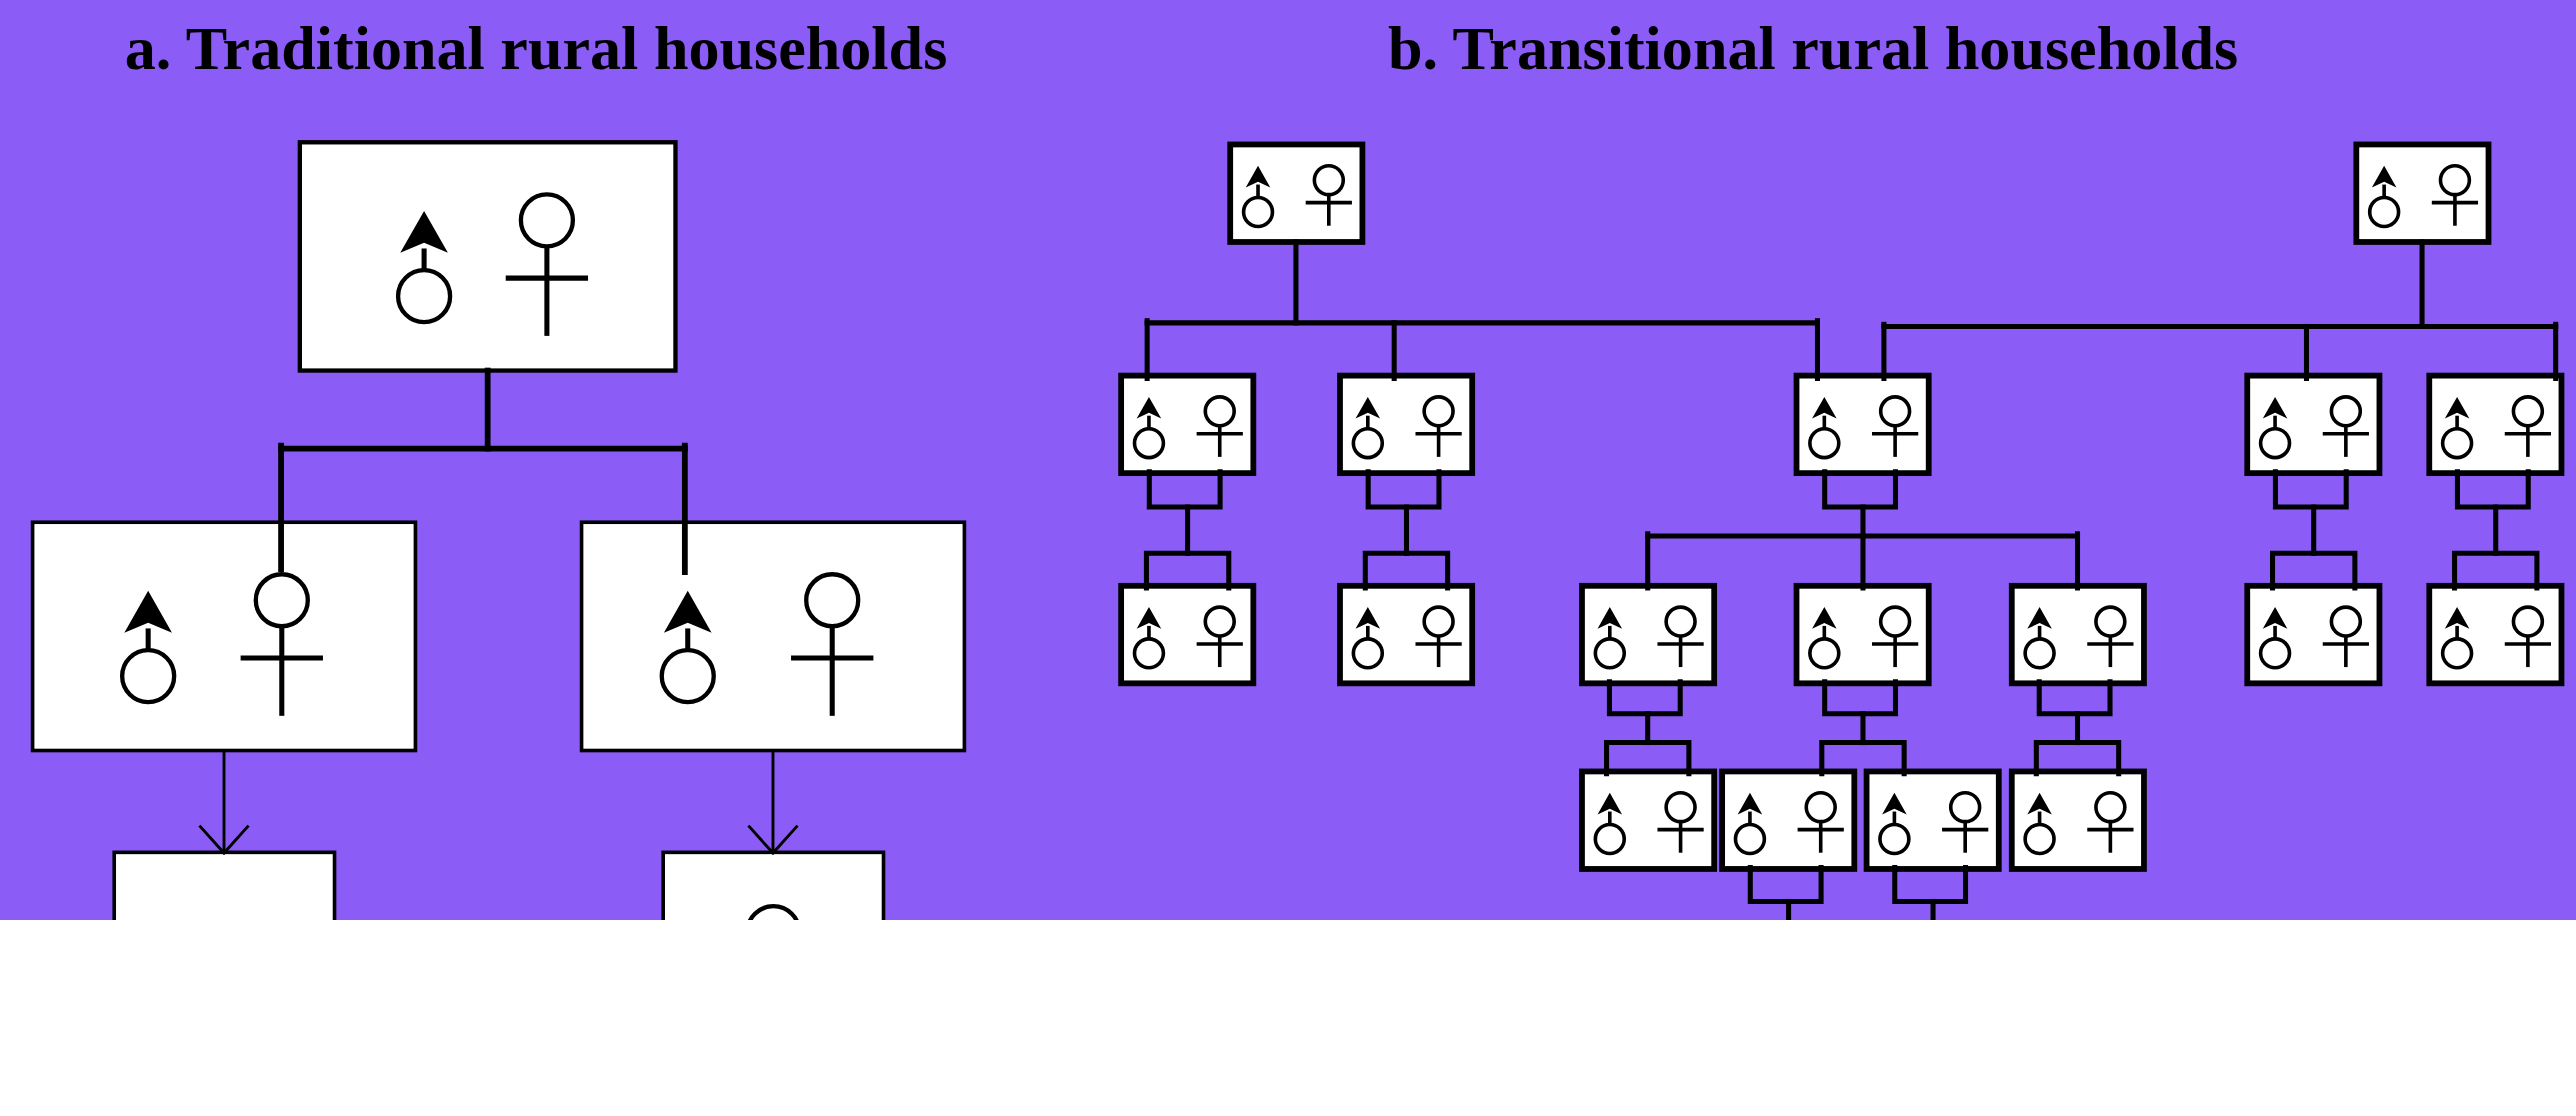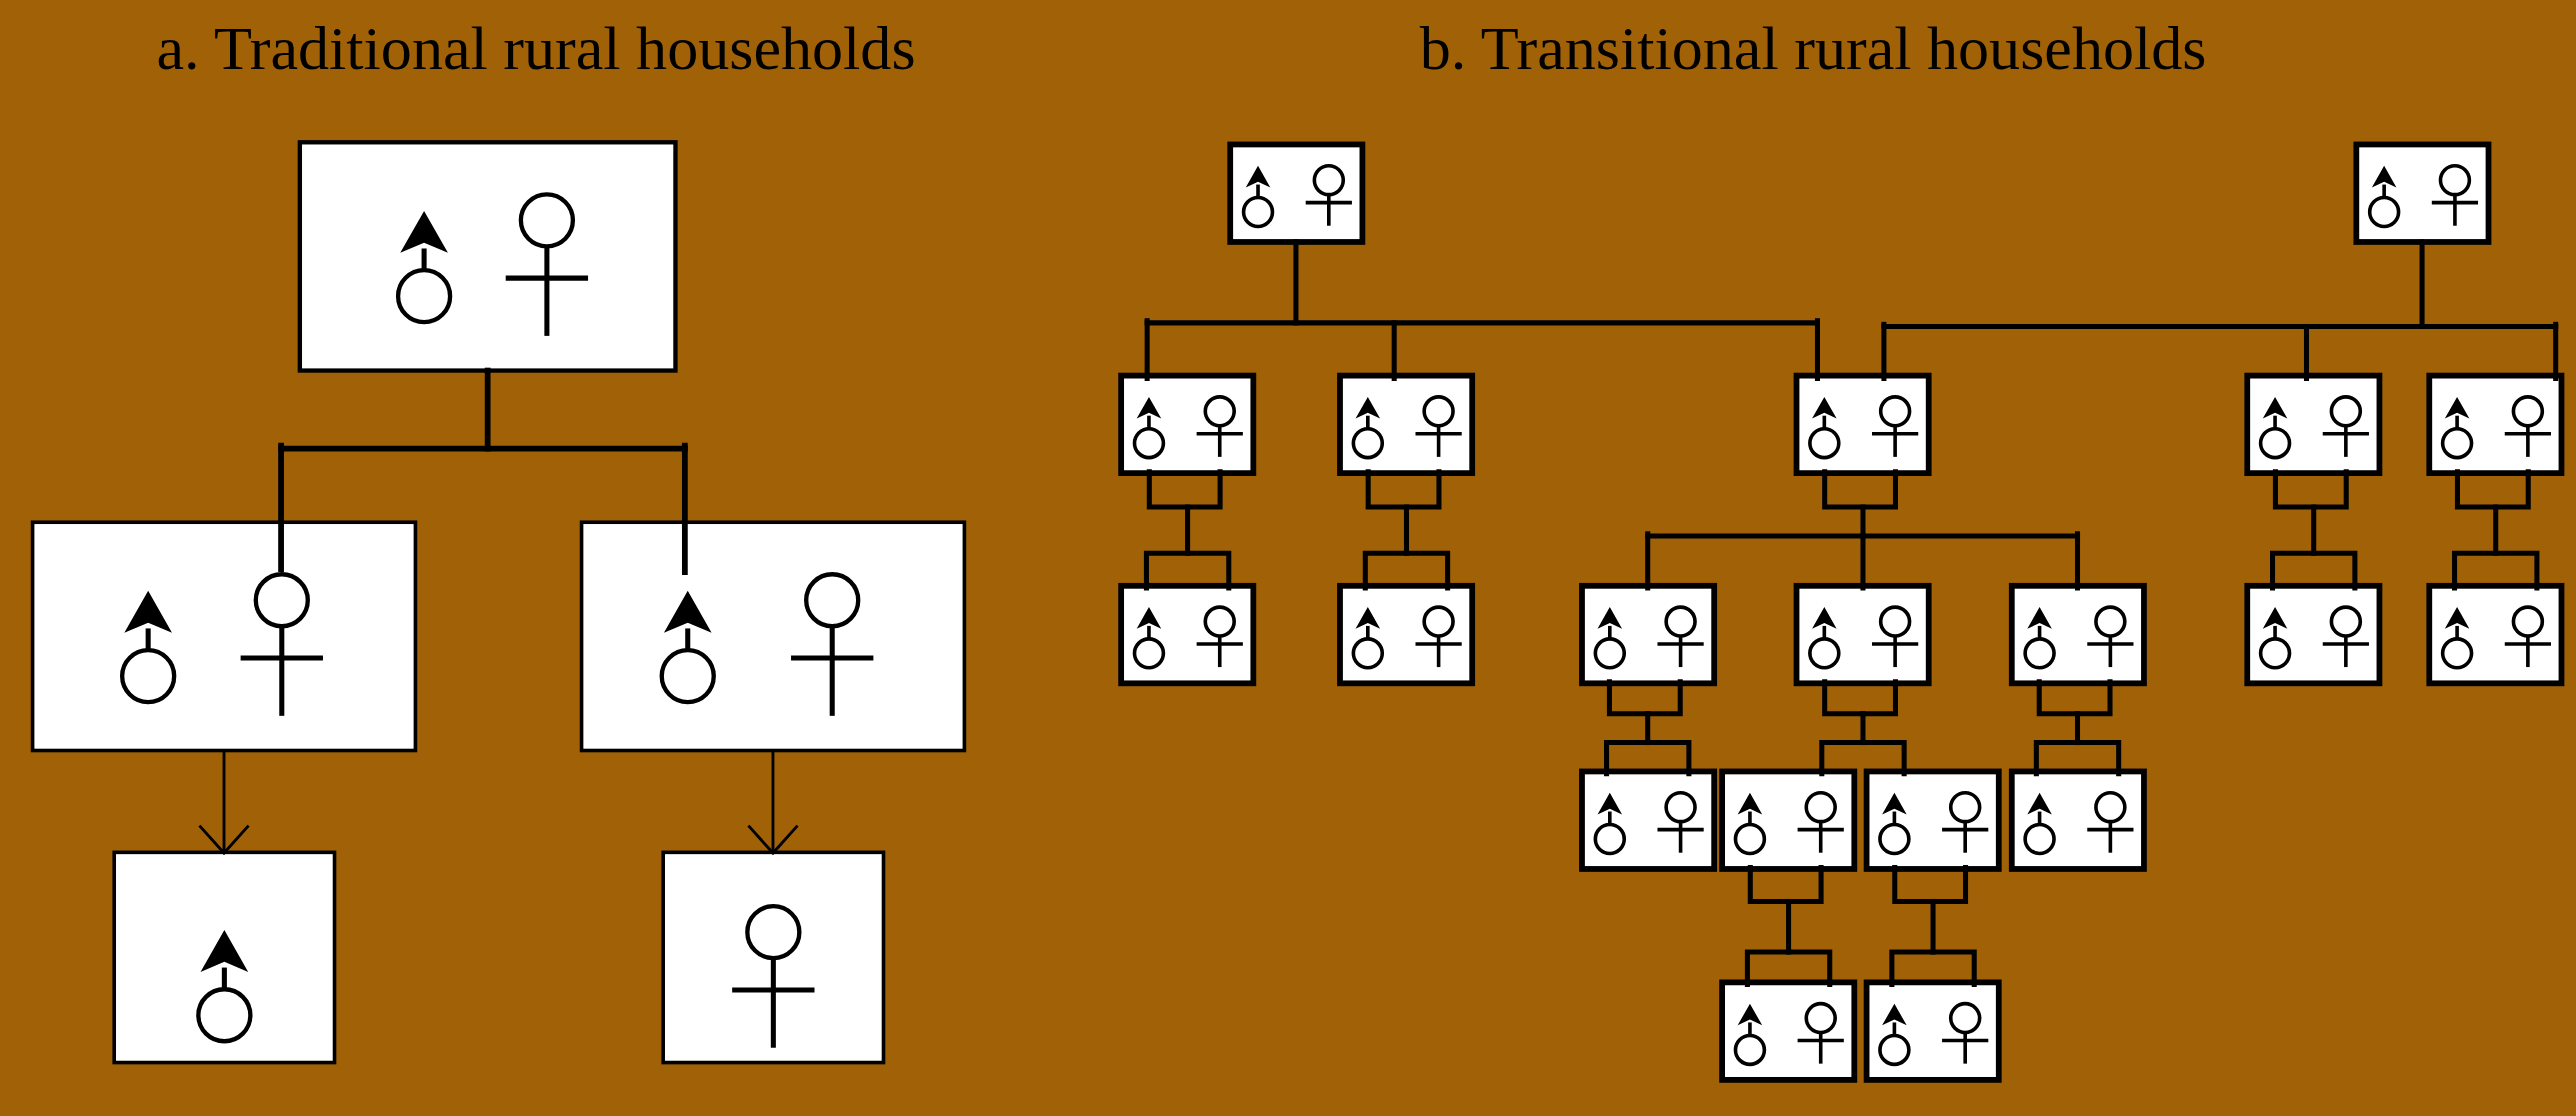--- a/index.html
+++ b/index.html
@@ -1,16 +1,16 @@
 <!DOCTYPE html>
 <html style="font-size:11.6px"><head>
 <meta charset="utf-8">
 <style>
   html,body{margin:0;padding:0;background:#ffffff;}
-  .figure-wrap{width:2576px;height:1116px;background:#a16207;overflow:hidden;}
+  .figure-wrap{width:2576px;height:920px;background:#8b5cf6;overflow:hidden;font-weight:bold;}
   svg{display:block;}
   text.panel-title{
     font-family:"Liberation Serif","DejaVu Serif",serif;
     fill:#000000;
   }
 </style>
 </head>
 <body>
 
 <div class="figure-wrap">

